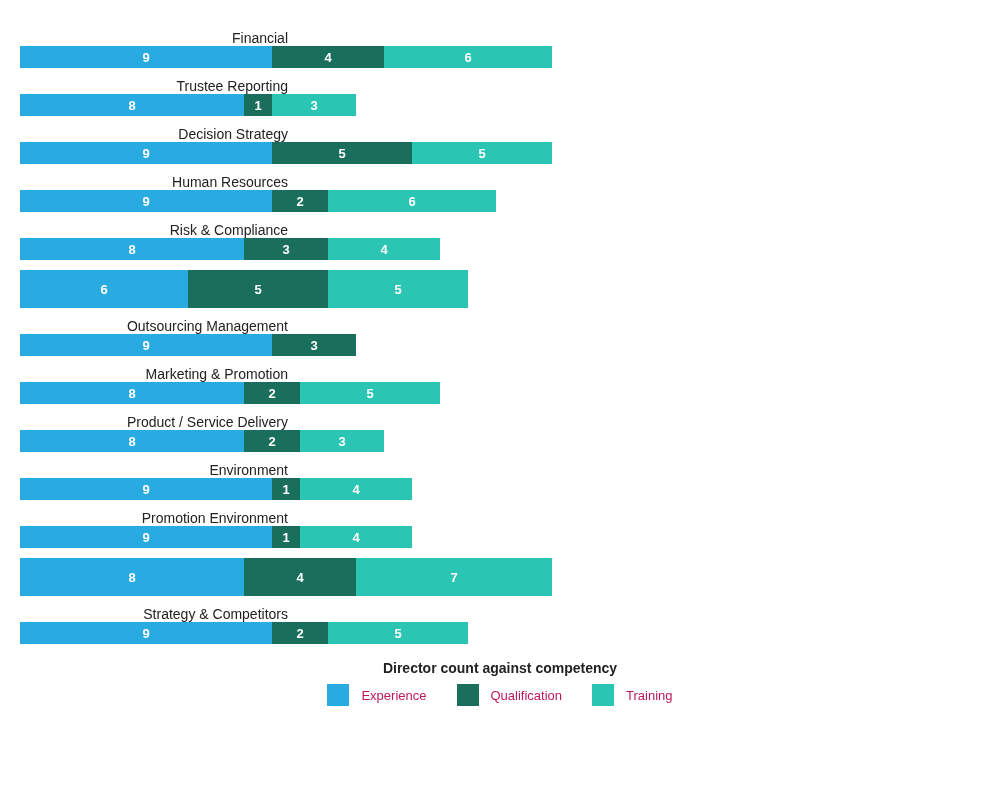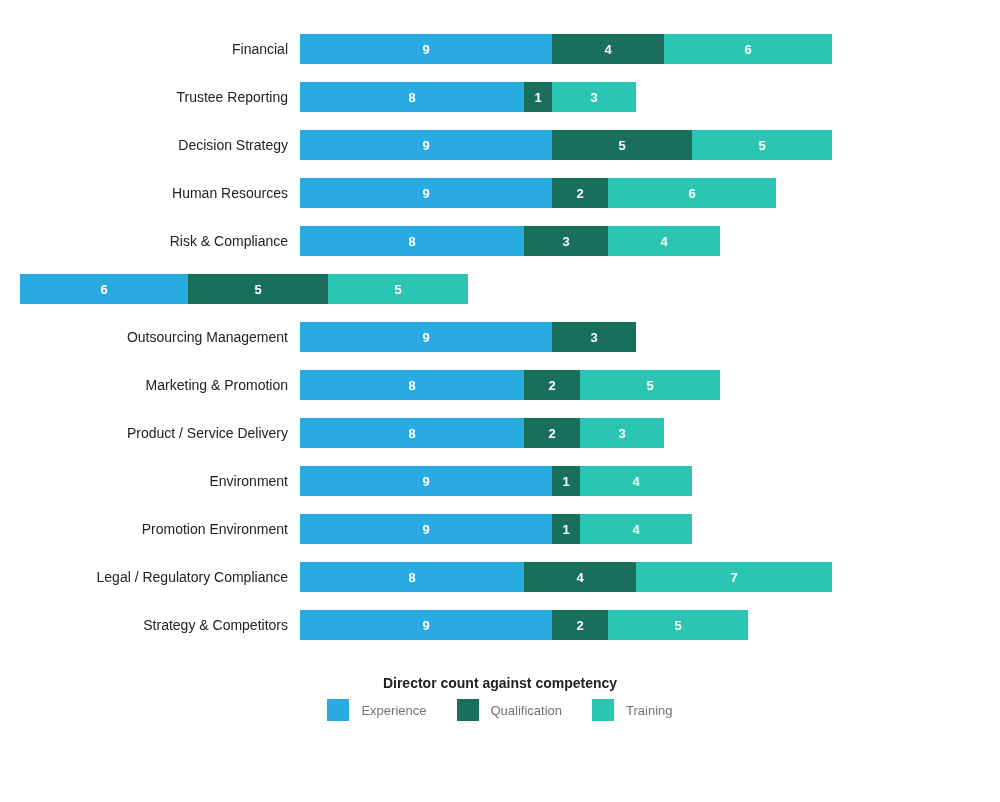--- a/index.html
+++ b/index.html
@@ -9,23 +9,24 @@
       width: 1000px;
       height: 802px;
       overflow: hidden;
     }
     .chart-container {
       width: 1000px;
       padding: 30px 20px 20px 20px;
     }
     .row {
       display: flex;
-      align-items: center;
+      align-items: flex-start;
       margin-bottom: 10px;
       height: 38px;
+      flex-direction: column;
     }
     .label {
       width: 280px;
       text-align: right;
       padding-right: 12px;
       font-size: 14px;
       font-weight: 500;
       color: #222;
       flex-shrink: 0;
     }
@@ -45,39 +46,39 @@
       height: 100%;
     }
     .bar-experience { background-color: #29ABE2; }
     .bar-qualification { background-color: #1A6E5C; }
     .bar-training { background-color: #2BC5B4; }
 
     .legend-container {
       display: flex;
       flex-direction: column;
       align-items: center;
-      margin-top: 31px;
+      margin-top: 16px;
     }
     .legend-title {
       font-size: 14px;
       font-weight: bold;
       color: #222;
       margin-bottom: 8px;
     }
     .legend-items {
       display: flex;
       gap: 30px;
       align-items: center;
     }
     .legend-item {
       display: flex;
       align-items: center;
       gap: 12px;
       font-size: 13px;
-      color: #737373;
+      color: #be185d;
     }
     .legend-swatch {
       width: 22px;
       height: 22px;
     }
   </style>
 </head>
 <body>
 
 <div class="chart-container">
@@ -162,21 +163,20 @@
       </div>
       <div class="row">
         <div class="label">Promotion Environment</div>
         <div class="bars">
           <div class="bar-segment bar-experience" style="width: 252px;">9</div>
           <div class="bar-segment bar-qualification" style="width: 28px;">1</div>
           <div class="bar-segment bar-training" style="width: 112px;">4</div>
         </div>
       </div>
       <div class="row">
-        <div class="label">Legal / Regulatory Compliance</div>
         <div class="bars">
           <div class="bar-segment bar-experience" style="width: 224px;">8</div>
           <div class="bar-segment bar-qualification" style="width: 112px;">4</div>
           <div class="bar-segment bar-training" style="width: 196px;">7</div>
         </div>
       </div>
       <div class="row">
         <div class="label">Strategy &amp; Competitors</div>
         <div class="bars">
           <div class="bar-segment bar-experience" style="width: 252px;">9</div>

